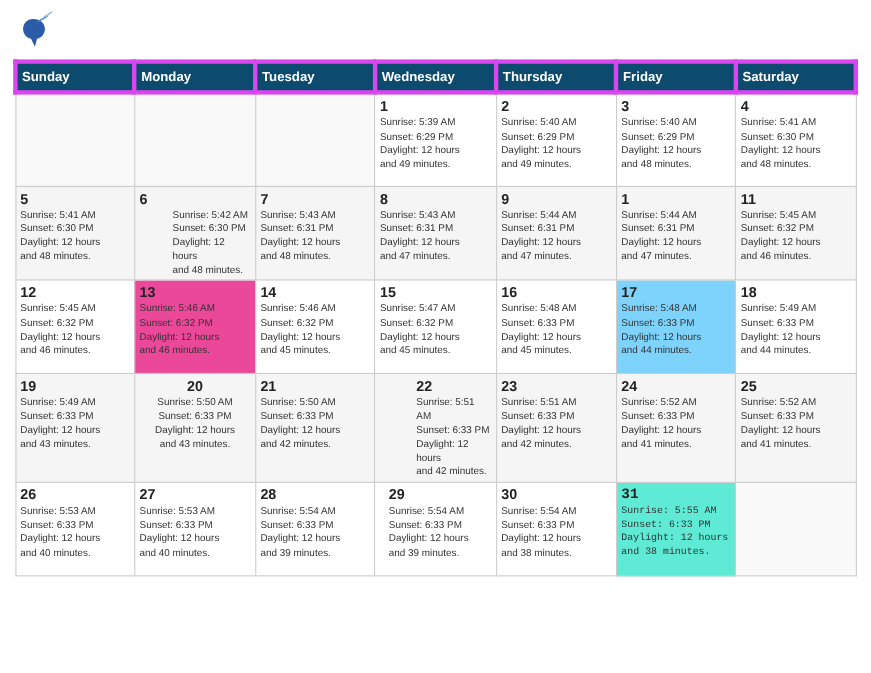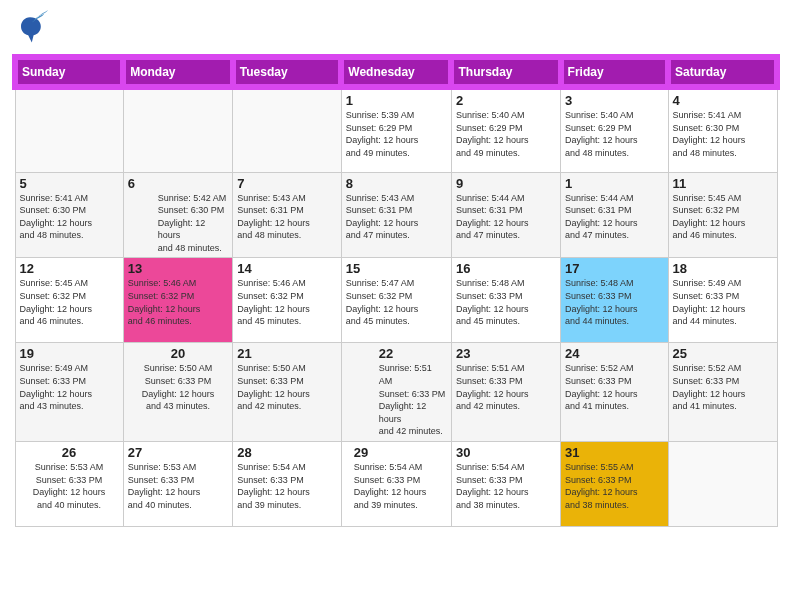--- a/index.html
+++ b/index.html
@@ -31,27 +31,27 @@
     .subtitle {
       font-size: 14px;
       color: #444;
     }
     .calendar {
       width: 100%;
       border-collapse: collapse;
       border: 1px solid #ccc;
     }
     .calendar th {
-      background: #a21caf;
+      background: #0c4a6e;
       color: #fff;
       font-size: 12px;
       font-weight: bold;
       padding: 5px 4px;
       text-align: left;
-      border: 6px solid #d946ef;
+      border: 4px solid #d946ef;
     }
     .calendar td {
       width: 113px;
       vertical-align: top;
       padding: 3px 4px 3px 4px;
       border: 1px solid #ccc;
       font-size: 9.5px;
       color: #333;
       height: 85px;
       background: #fff;
@@ -318,21 +318,21 @@
           </td>
           <td style="background: rgb(245, 245, 245);">
             <span class="day-num">25</span>
             <div class="day-info" style="white-space: pre-line;">Sunrise: 5:52 AM
 Sunset: 6:33 PM
 Daylight: 12 hours
 and 41 minutes.</div>
           </td>
         </tr>
         <tr>
-          <td style="background: rgb(255, 255, 255); text-align: center;">
+          <td style="background: rgb(255, 255, 255);">
             <span class="day-num">26</span>
             <div class="day-info" style="white-space: pre-line;">Sunrise: 5:53 AM
 Sunset: 6:33 PM
 Daylight: 12 hours
 and 40 minutes.</div>
           </td>
           <td style="background: rgb(255, 255, 255);">
             <span class="day-num">27</span>
             <div class="day-info" style="white-space: pre-line;">Sunrise: 5:53 AM
 Sunset: 6:33 PM
@@ -353,21 +353,21 @@
 Daylight: 12 hours
 and 39 minutes.</div>
           </td>
           <td style="background: rgb(255, 255, 255);">
             <span class="day-num">30</span>
             <div class="day-info" style="white-space: pre-line;">Sunrise: 5:54 AM
 Sunset: 6:33 PM
 Daylight: 12 hours
 and 38 minutes.</div>
           </td>
-          <td style="background: #eab308;">
+          <td style="background: #5eead4; font-family: Liberation Mono, monospace;">
             <span class="day-num">31</span>
             <div class="day-info" style="white-space: pre-line;">Sunrise: 5:55 AM
 Sunset: 6:33 PM
 Daylight: 12 hours
 and 38 minutes.</div>
           </td>
           <td class="empty-cell"></td>
         </tr>
       </tbody>
   </table>

